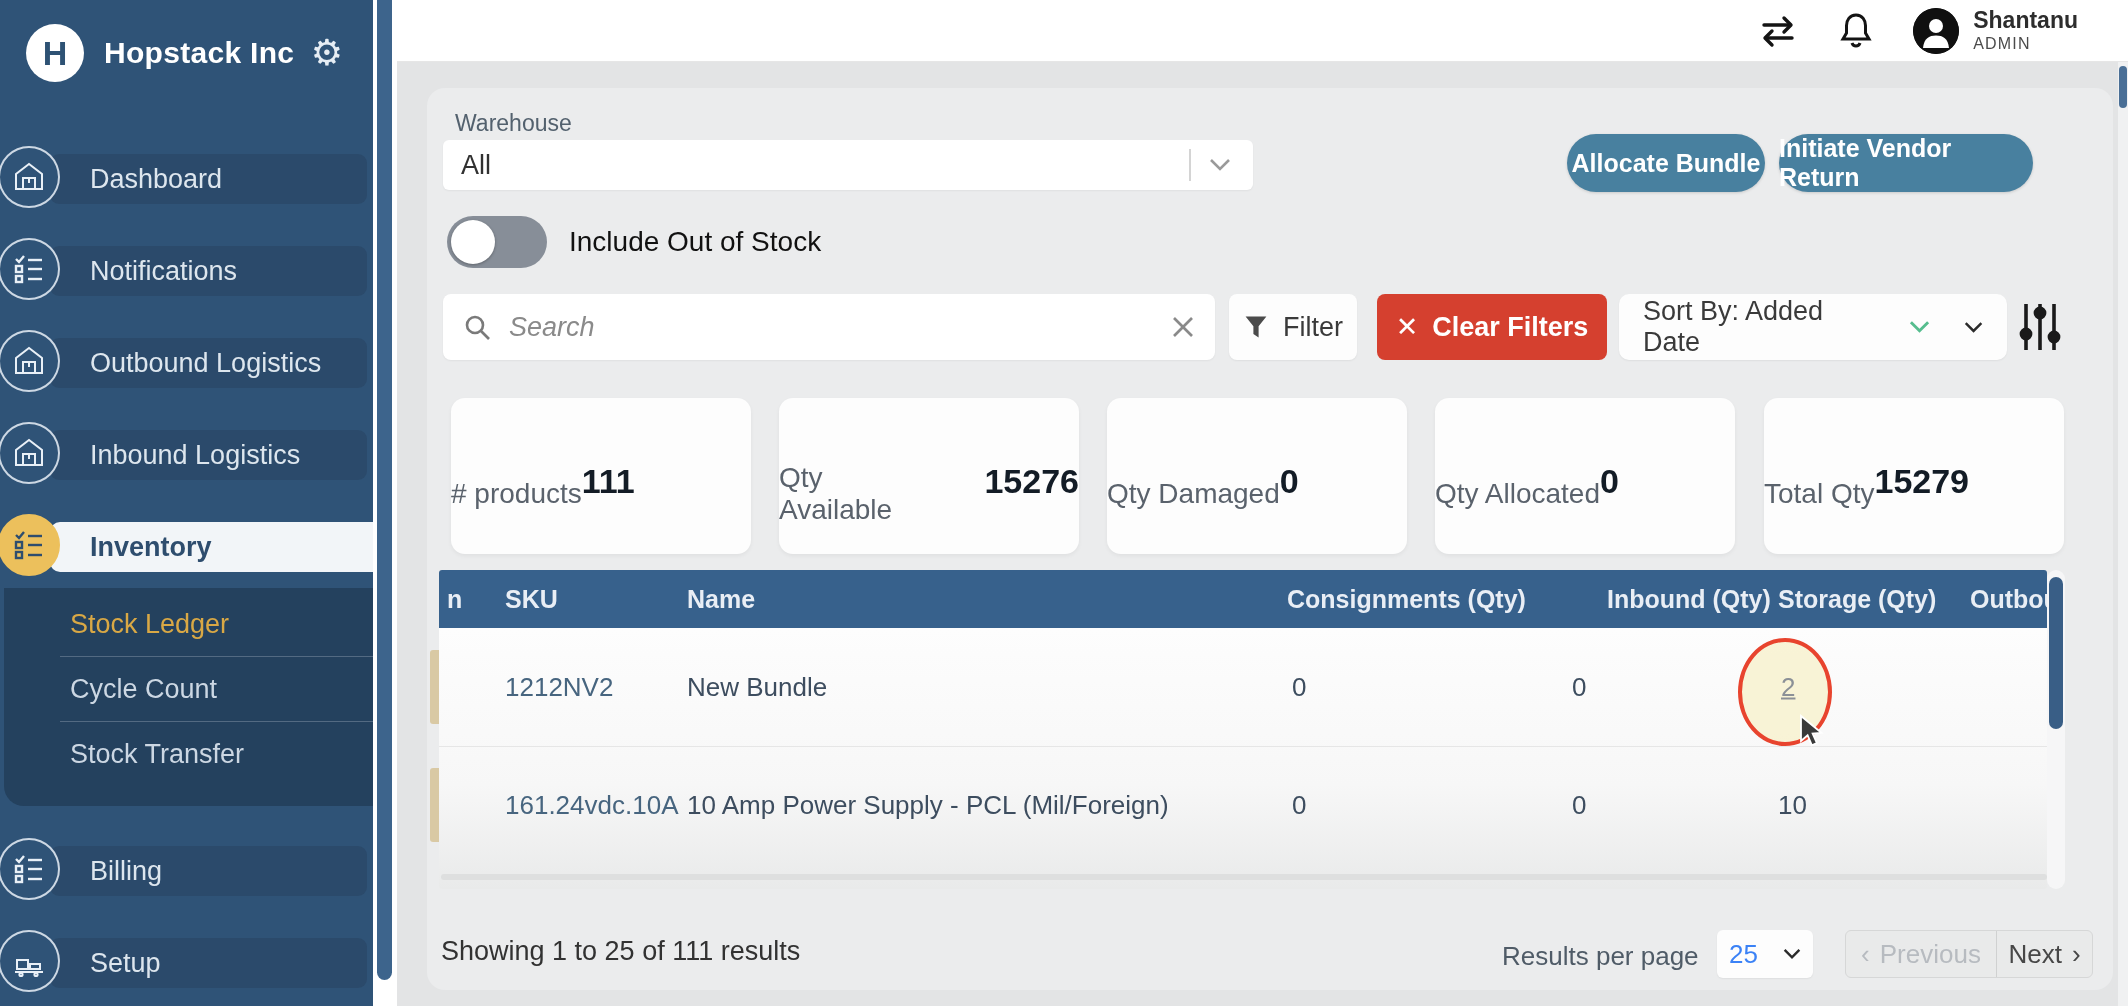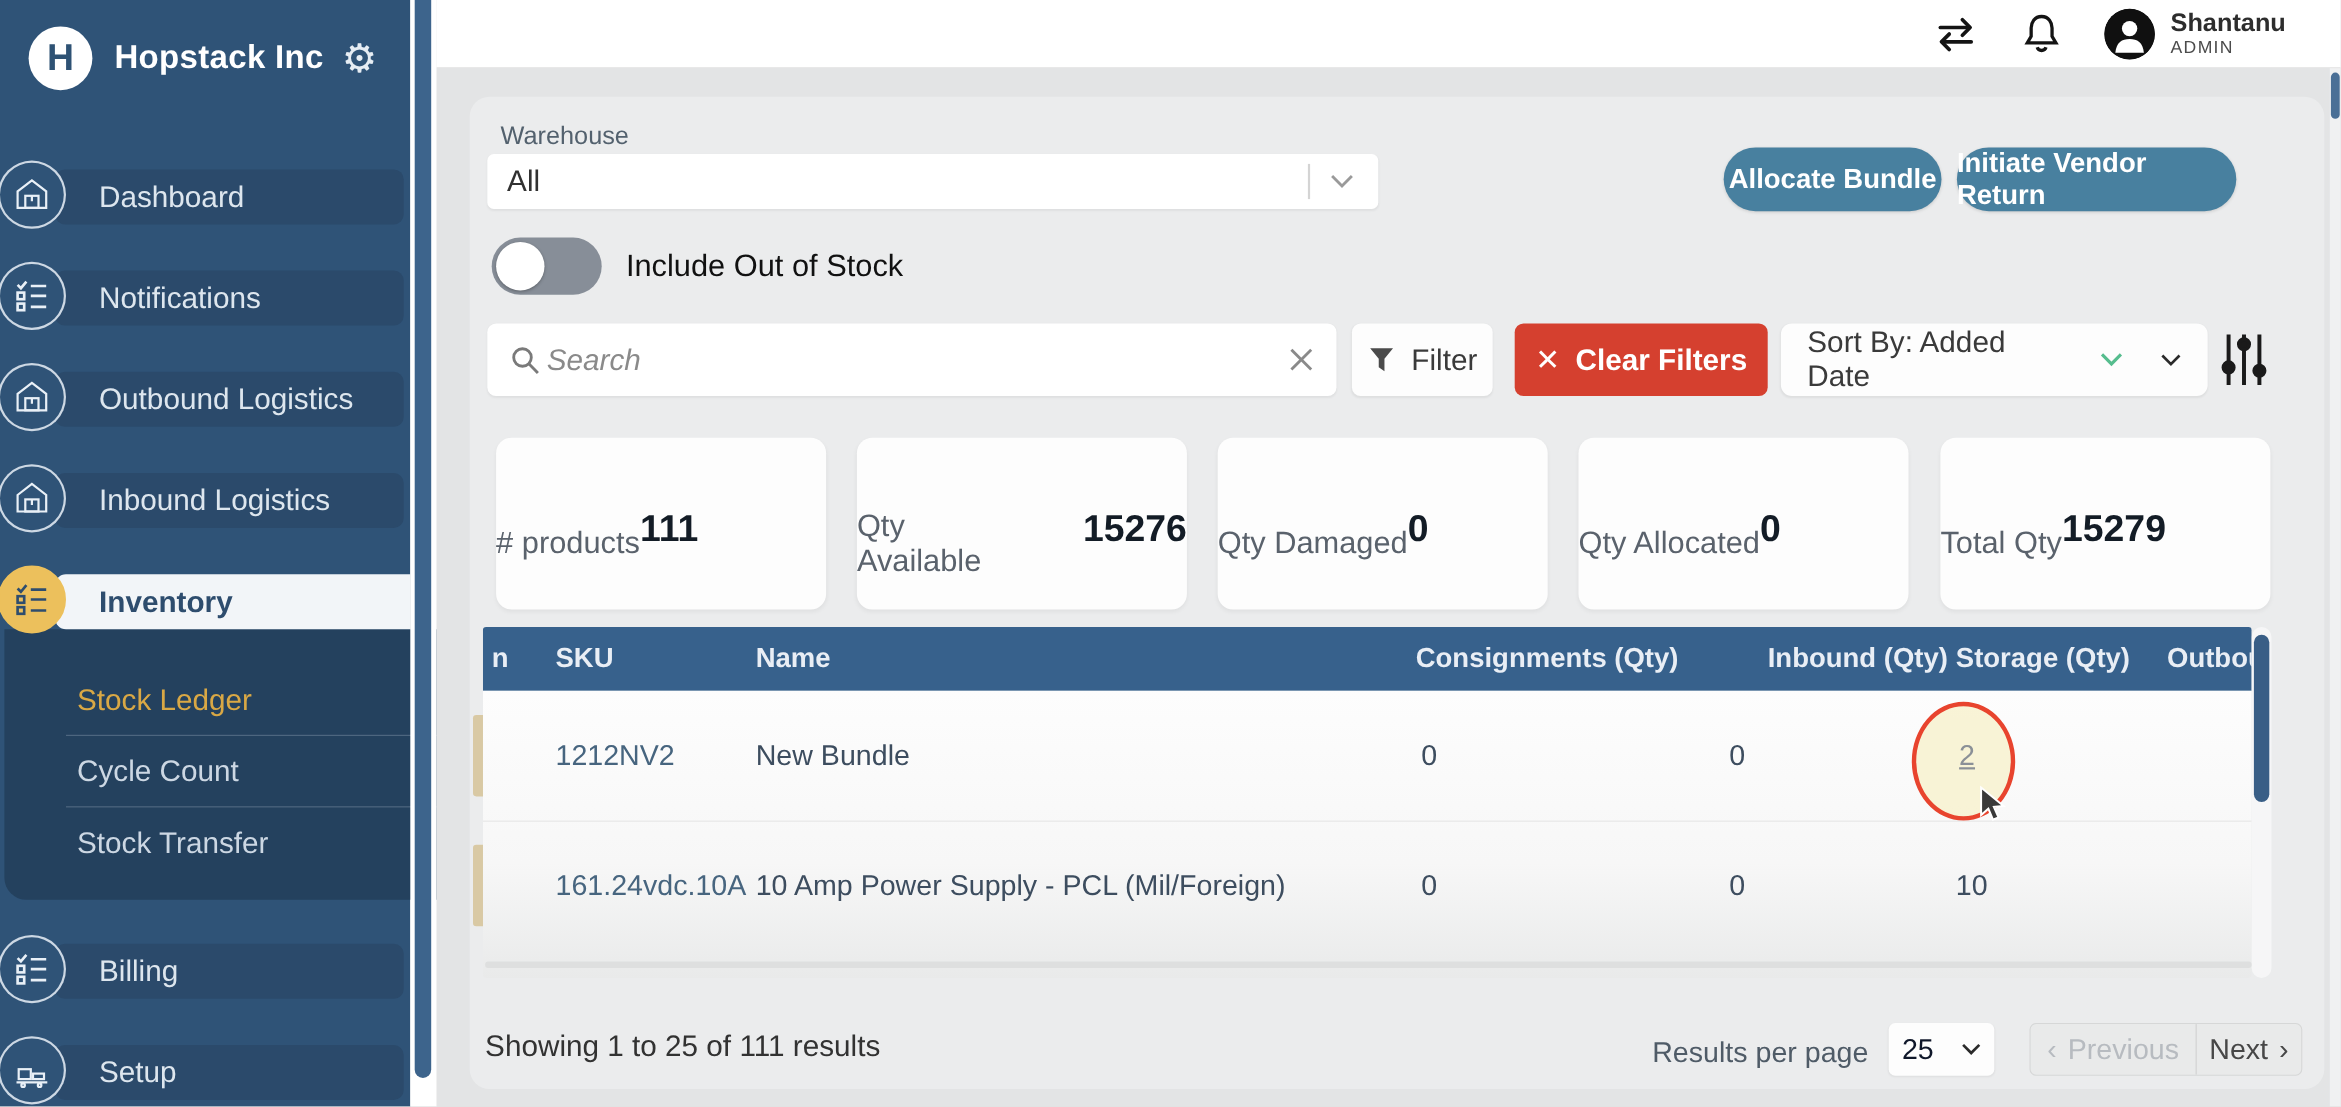--- a/index.html
+++ b/index.html
@@ -13,21 +13,21 @@
   .logo{width:58px;height:58px;border-radius:50%;background:#fff;display:flex;align-items:center;justify-content:center;flex:none;}
   .logo span{color:#2e5274;font-size:34px;font-weight:800;}
   .brand-name{color:#fff;font-size:30px;font-weight:700;margin-left:20px;letter-spacing:.3px;white-space:nowrap;}
   .gear{margin-left:auto;color:#e6edf4;font-size:36px;line-height:1;cursor:pointer;}
   .nav{padding:0;}
   .nav-item{position:relative;height:50px;margin:0 6px 42px 50px;background:#2b4a6b;border-radius:9px;display:flex;align-items:center;padding-left:40px;color:#dde6ee;font-size:27px;cursor:pointer;}
   .nav-item:first-child{margin-top:58px;}
   .nav-ic{position:absolute;left:-52px;top:-8px;width:62px;height:62px;border:2.5px solid rgba(233,240,247,.85);border-radius:50%;background:#2f5377;display:flex;align-items:center;justify-content:center;color:#e9f0f7;}
   .nav-item.active{background:#f2f5f8;color:#2e4d6e;font-weight:700;margin-right:0;margin-bottom:0;border-radius:10px 0 0 10px;}
   .nav-item.active .nav-ic{background:#ecc05c;border-color:#ecc05c;color:#2e4d6e;}
-  .submenu{margin:0 2px 40px 4px;width:418px;background:#24415e;border-radius:0 0 20px 20px;padding:32px 0 20px 0;}
+  .submenu{margin:16px 2px 40px 4px;width:418px;background:#24415e;border-radius:0 0 20px 20px;padding:4px 0 20px 0;}
   .sub-item{height:64px;display:flex;align-items:center;padding-left:66px;color:#ccd7e3;font-size:27px;cursor:pointer;}
   .sub-item.active{color:#d9a845;}
   .sub-divider{height:1px;background:rgba(223,232,240,.25);margin-left:56px;margin-right:2px;}
 
   
   .gutter{width:24px;height:100%;background:#ffffff;position:relative;flex:none;}
   .gutter-thumb{position:absolute;left:4px;top:0;width:15px;height:980px;background:#3d648c;border-radius:0 0 8px 8px;}
 
   
   .main{flex:1;display:flex;flex-direction:column;position:relative;}
@@ -40,21 +40,21 @@
   .abs{position:absolute;}
   .panel{left:30px;top:26px;width:1686px;height:902px;background:#ebeced;border-radius:18px;}
 
   
   .field-label{font-size:23px;color:#53616e;}
   .select{background:#fff;border-radius:6px;display:flex;align-items:center;padding:0 18px;font-size:27px;color:#313131;box-shadow:0 1px 2px rgba(0,0,0,.05);cursor:pointer;}
   .select .vdiv{position:absolute;right:62px;top:9px;bottom:9px;width:2px;background:#d4d4d4;}
   .toggle{background:#878e98;border-radius:27px;position:relative;cursor:pointer;}
   .knob{position:absolute;left:4px;top:4px;width:44px;height:44px;border-radius:50%;background:#fff;box-shadow:0 1px 3px rgba(0,0,0,.3);}
   .toggle-label{font-size:28px;color:#111;}
-  .search{background:#fff;border-radius:8px;display:flex;align-items:center;padding:0 20px;gap:4px;box-shadow:0 1px 2px rgba(0,0,0,.05);}
+  .search{background:#fff;border-radius:8px;display:flex;align-items:center;padding:0 20px;gap:16px;box-shadow:0 1px 2px rgba(0,0,0,.05);}
   .search input{flex:1;border:none;outline:none;background:transparent;font-size:27px;color:#333;font-family:inherit;}
   .search input::placeholder{color:#8a8a8a;font-style:italic;}
   .btn{display:flex;align-items:center;justify-content:center;gap:14px;border-radius:8px;cursor:pointer;}
   .btn-white{background:#fdfdfd;color:#3a3a3a;font-size:27px;box-shadow:0 1px 2px rgba(0,0,0,.06);}
   .btn-red{background:#d5402f;color:#fff;font-size:27px;font-weight:700;}
   .sort{justify-content:space-between;padding:0 24px;border-radius:10px;}
   .pill{border-radius:30px;background:#48809f;color:#fff;font-size:25px;font-weight:700;display:flex;align-items:center;justify-content:center;cursor:pointer;box-shadow:0 1px 3px rgba(0,0,0,.15);}
 
   
   .card{width:300px;height:156px;background:#fdfdfd;border-radius:14px;box-shadow:0 2px 4px rgba(0,0,0,.05);display:flex;flex-direction:row;align-items:center;}
@@ -73,21 +73,21 @@
   .row-div{position:absolute;left:0;right:0;top:176px;height:1px;background:#e6e6e6;}
   .hl-ellipse{position:absolute;left:1299px;top:68px;width:94px;height:108px;border:4px solid #e8442e;border-radius:50%;background:rgba(247,240,199,.72);z-index:1;}
   .tscroll-track{left:1650px;top:508px;width:18px;height:319px;background:rgba(255,255,255,.55);border-radius:9px;}
   .tscroll-thumb{left:1652px;top:515px;width:14px;height:152px;background:#395e86;border-radius:7px;cursor:pointer;}
   .hscroll{left:44px;top:812px;width:1606px;height:6px;background:#d7d8d9;border-radius:3px;opacity:.65;}
   .beige{width:13px;height:74px;background:#d9c9a4;border-radius:3px;}
 
   
   .summary{font-size:27px;color:#323232;}
   .rpp{font-size:26px;color:#4f5b67;}
-  .size-btn{background:#fdfdfd;border-radius:6px;display:flex;align-items:center;justify-content:center;gap:25px;font-size:26px;color:#0f172a;box-shadow:0 1px 2px rgba(0,0,0,.06);cursor:pointer;}
+  .size-btn{background:#fdfdfd;border-radius:6px;display:flex;align-items:center;justify-content:center;gap:25px;font-size:26px;color:#3b82f6;box-shadow:0 1px 2px rgba(0,0,0,.06);cursor:pointer;}
   .pager{display:flex;background:#e9eaea;border:1px solid #d6d7d7;border-radius:6px;overflow:hidden;}
   .pager .seg{display:flex;align-items:center;justify-content:center;gap:10px;font-size:26px;cursor:pointer;}
   .seg.prev{width:150px;color:#b7bbc0;}
   .seg.next{width:96px;color:#474747;border-left:1px solid #d0d1d1;}
 
   .page-strip{position:absolute;right:0;top:62px;bottom:0;width:10px;background:#f0f1f2;}
   .page-thumb{position:absolute;right:1px;top:4px;width:8px;height:42px;background:#4a6f96;border-radius:4px;}
   .cursor-ic{z-index:6;}
   svg{display:block;}
 </style>

